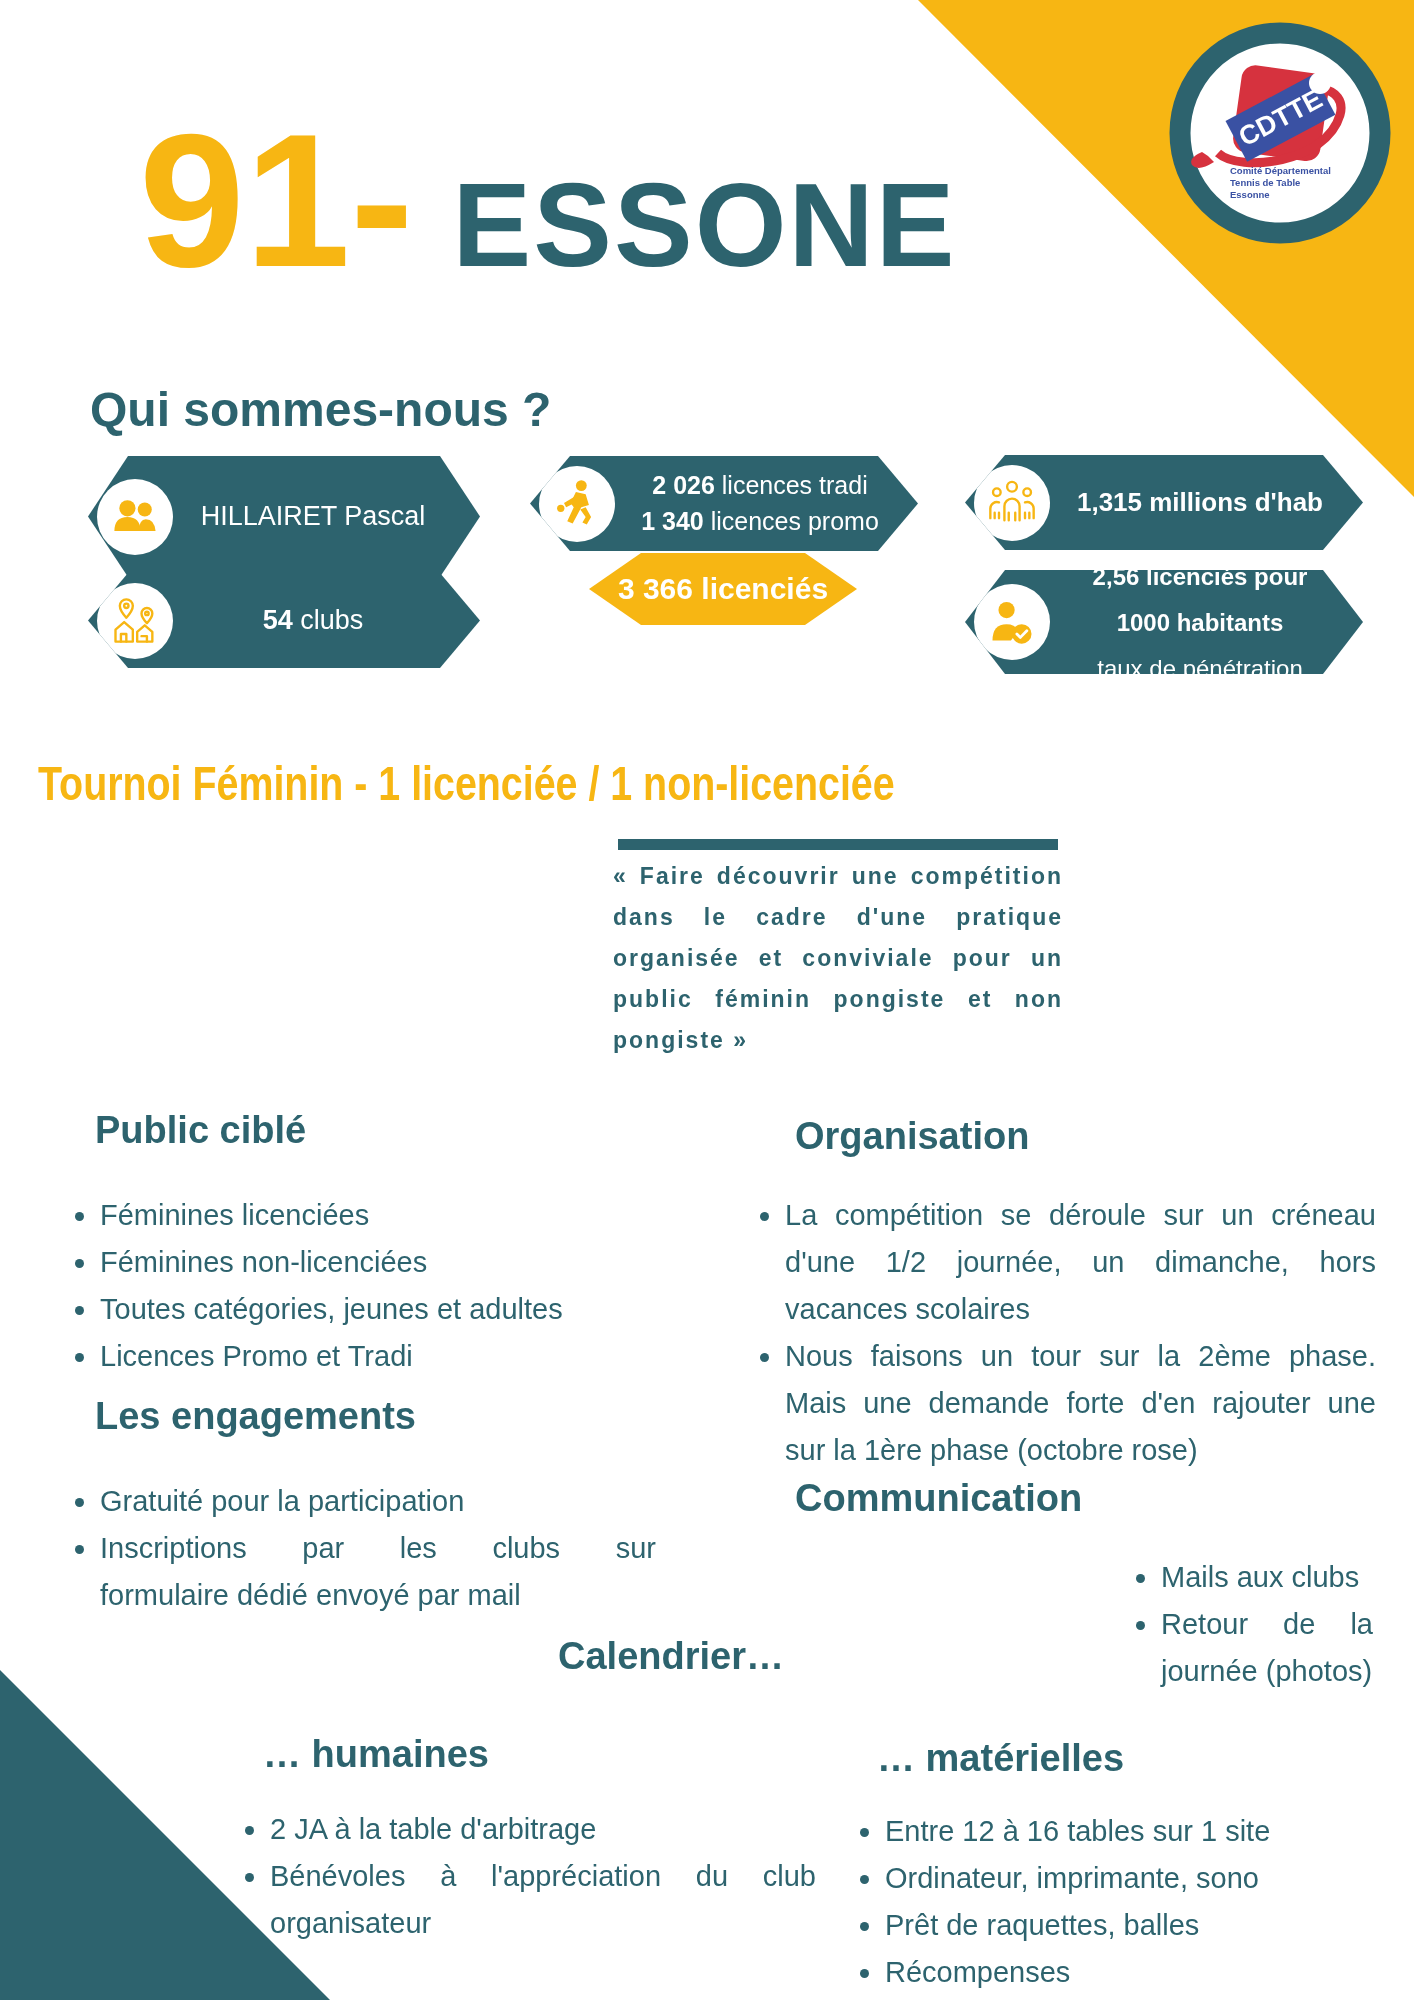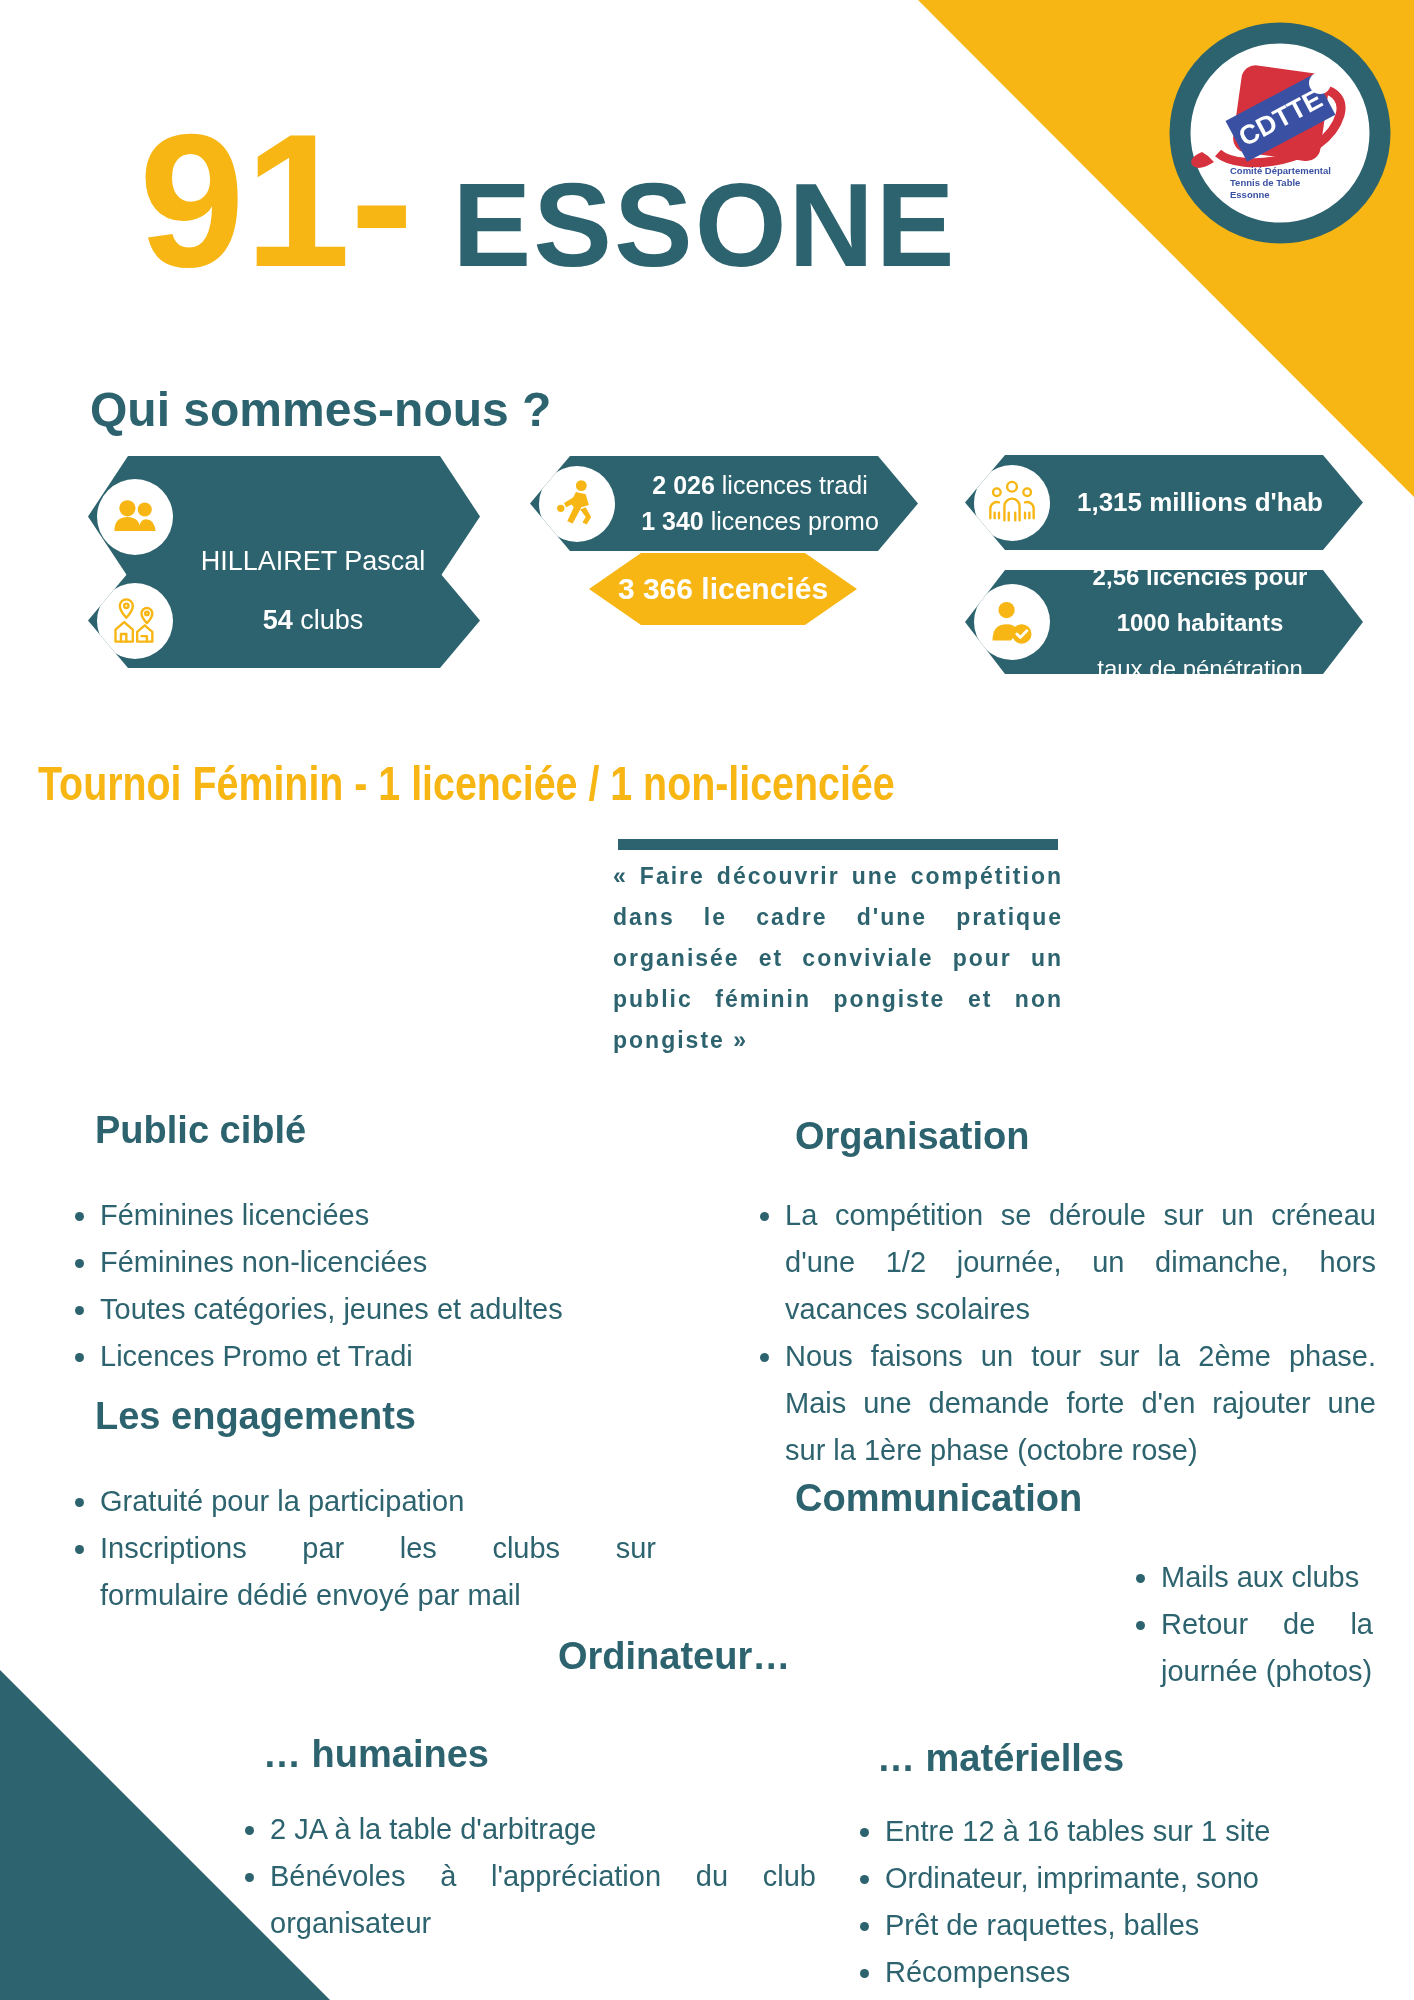--- a/index.html
+++ b/index.html
@@ -25,21 +25,21 @@
   .who-h{left:90px;top:388px;font-size:48px;}
 
   
   .badge{position:absolute;background:#2D636E;color:#fff;display:flex;align-items:center;
          clip-path:polygon(40px 0,calc(100% - 40px) 0,100% 50%,calc(100% - 40px) 100%,40px 100%,0 50%);}
   .bic{position:absolute;left:9px;top:50%;transform:translateY(-50%);width:76px;height:76px;border-radius:50%;
        background:#fff;display:flex;align-items:center;justify-content:center;}
   .bic svg{width:52px;height:52px;}
   .btxt{flex:1;text-align:center;padding-left:88px;padding-right:30px;font-size:27px;}
   .bcol{flex:1;display:flex;flex-direction:column;align-items:center;padding-left:88px;padding-right:16px;gap:7px;font-size:25px;}
-  .b1{left:88px;top:456px;width:392px;height:121px;align-items:flex-end;}
+  .b1{left:88px;top:456px;width:392px;height:121px;}
   .b2{left:530px;top:456px;width:388px;height:95px;}
   .b3{left:965px;top:455px;width:398px;height:95px;}
   .b3 .btxt{font-weight:bold;font-size:26px;padding-right:16px;}
   .b4{left:88px;top:573px;width:392px;height:95px;}
   .b6{left:965px;top:570px;width:398px;height:104px;}
   .b6 .bcol{gap:17px;font-size:24px;line-height:29px;}
   .banner{position:absolute;left:589px;top:553px;width:268px;height:72px;background:#F7B613;color:#fff;
           display:flex;align-items:center;justify-content:center;font-size:30px;font-weight:bold;white-space:nowrap;
           clip-path:polygon(52px 0,calc(100% - 52px) 0,100% 50%,calc(100% - 52px) 100%,52px 100%,0 50%);}
 
@@ -236,21 +236,21 @@
 
   <h3 class="h-teal co-h">Communication</h3>
   <ul class="blist just co-l2">
       <li>Mails aux clubs</li>
       <li>
         <div class="jl">Retour de la</div>
         <div>journée (photos)</div>
       </li>
     </ul>
 
-  <h3 class="h-teal re-h">Ordinateur…</h3>
+  <h3 class="h-teal re-h">Calendrier…</h3>
   <h3 class="h-teal hu-h">… humaines</h3>
   <ul class="blist just hu-l">
       <li>2 JA à la table d'arbitrage</li>
       <li>
         <div class="jl">Bénévoles à l'appréciation du club</div>
         <div>organisateur</div>
       </li>
     </ul>
   <h3 class="h-teal ma-h">… matérielles</h3>
   <ul class="blist ma-l">

